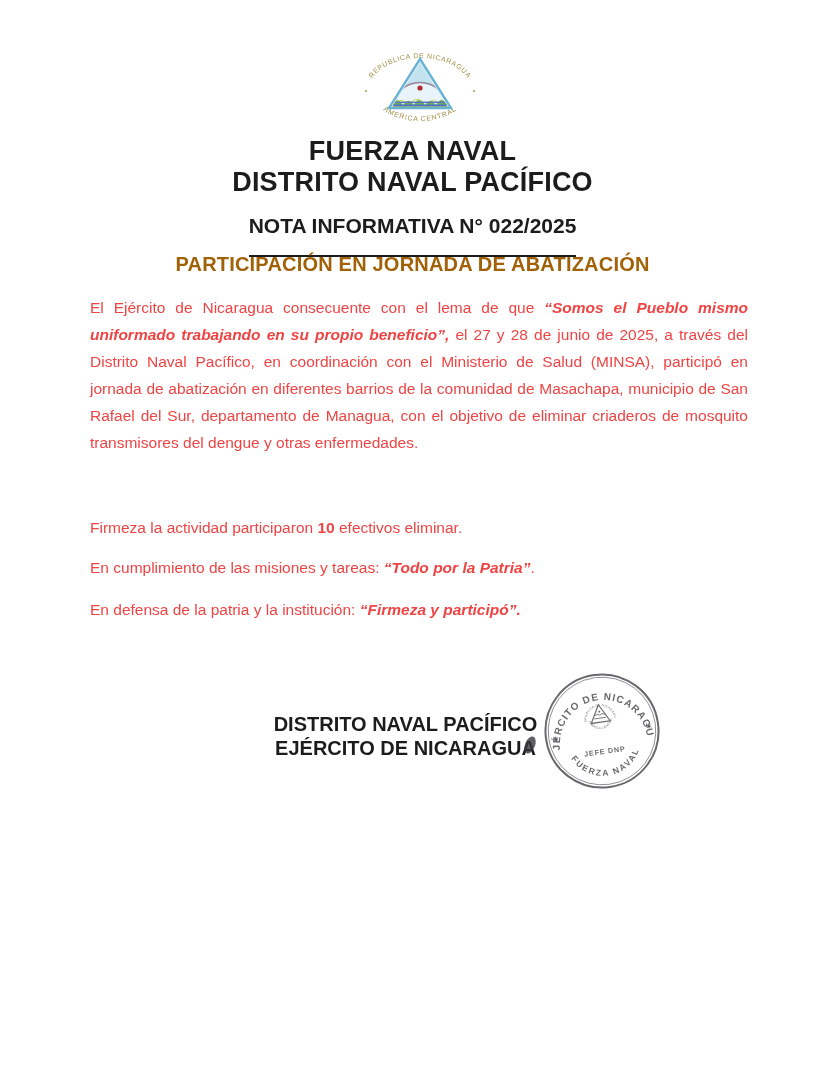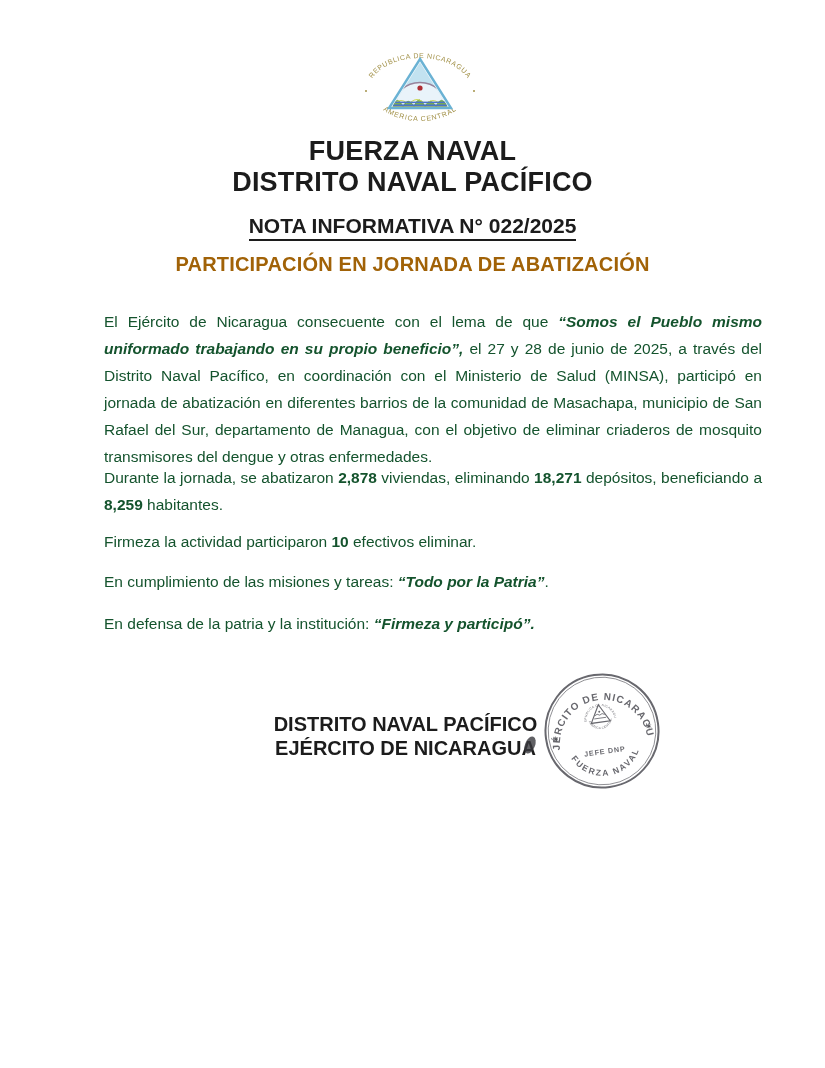--- a/index.html
+++ b/index.html
@@ -6,26 +6,26 @@
   body{width:825px;height:1068px;position:relative;overflow:hidden;
        font-family:"Liberation Sans", sans-serif;color:#262626;}
   .page{position:absolute;inset:0;background:#ffffff;}
 
   .emblem{position:absolute;left:361px;top:48px;width:118px;height:80px;}
 
   .org-titles{position:absolute;top:136px;left:0;width:100%;text-align:center;
               font-weight:bold;font-size:27px;line-height:31px;color:#1c1c1c;letter-spacing:.2px;}
   .note-title{position:absolute;top:214px;left:0;width:100%;text-align:center;
               font-size:21px;font-weight:bold;color:#1c1c1c;}
-  .note-title span{display:inline-block;border-bottom:2.5px solid #1c1c1c;padding-bottom:1px;}
+  .note-title span{display:inline-block;border-bottom:2.5px solid #1c1c1c;padding-bottom:17px;}
   .subject{position:absolute;top:253px;left:0;width:100%;text-align:center;
            font-size:20px;font-weight:bold;color:#a16207;letter-spacing:.2px;}
 
   .para{position:absolute;left:88px;width:658px;font-size:15.5px;line-height:27px;
-        text-align:justify;color:#14532d;margin:16px;}
+        text-align:justify;color:#ef4444;margin:2px;}
   .p1{top:292px;}
   .p2{top:448px;}
   .p3{top:512px;}
   .p4{top:552px;}
   .p5{top:594px;}
   .p6{top:641px;}
   .b{font-weight:bold;}
   .i{font-style:italic;}
 
   .signature{position:absolute;top:712px;left:0;width:100%;text-align:center;
@@ -77,21 +77,20 @@
     <div>DISTRITO NAVAL PACÍFICO</div>
   </div>
 
   <div class="note-title">
     <span>NOTA INFORMATIVA N° 022/2025</span>
   </div>
 
   <div class="subject">PARTICIPACIÓN EN JORNADA DE ABATIZACIÓN</div>
 
   <p class="para p1"><span class="">El Ejército de Nicaragua consecuente con el lema de que </span><span class="b i">“Somos el Pueblo mismo uniformado trabajando en su propio beneficio”,</span><span class=""> el 27 y 28 de junio de 2025, a través del Distrito Naval Pacífico, en coordinación con el Ministerio de Salud (MINSA), participó en jornada de abatización en diferentes barrios de la comunidad de Masachapa, municipio de San Rafael del Sur, departamento de Managua, con el objetivo de eliminar criaderos de mosquito transmisores del dengue y otras enfermedades.</span></p>
-  <p class="para p2"><span class="">Durante la jornada, se abatizaron </span><span class="b ">2,878</span><span class=""> viviendas, eliminando </span><span class="b ">18,271</span><span class=""> depósitos, beneficiando a </span><span class="b ">8,259</span><span class=""> habitantes.</span></p>
   <p class="para p3"><span class="">Firmeza la actividad participaron </span><span class="b ">10</span><span class=""> efectivos eliminar.</span></p>
   <p class="para p4"><span class="">En cumplimiento de las misiones y tareas: </span><span class="b i">“Todo por la Patria”</span><span class="">.</span></p>
   <p class="para p5"><span class="">En defensa de la patria y la institución: </span><span class="b i">“Firmeza y participó”.</span></p>
 
   <div class="signature">
     <div>DISTRITO NAVAL PACÍFICO</div>
     <div>EJÉRCITO DE NICARAGUA</div>
   </div>
 
   <div class="stamp">

